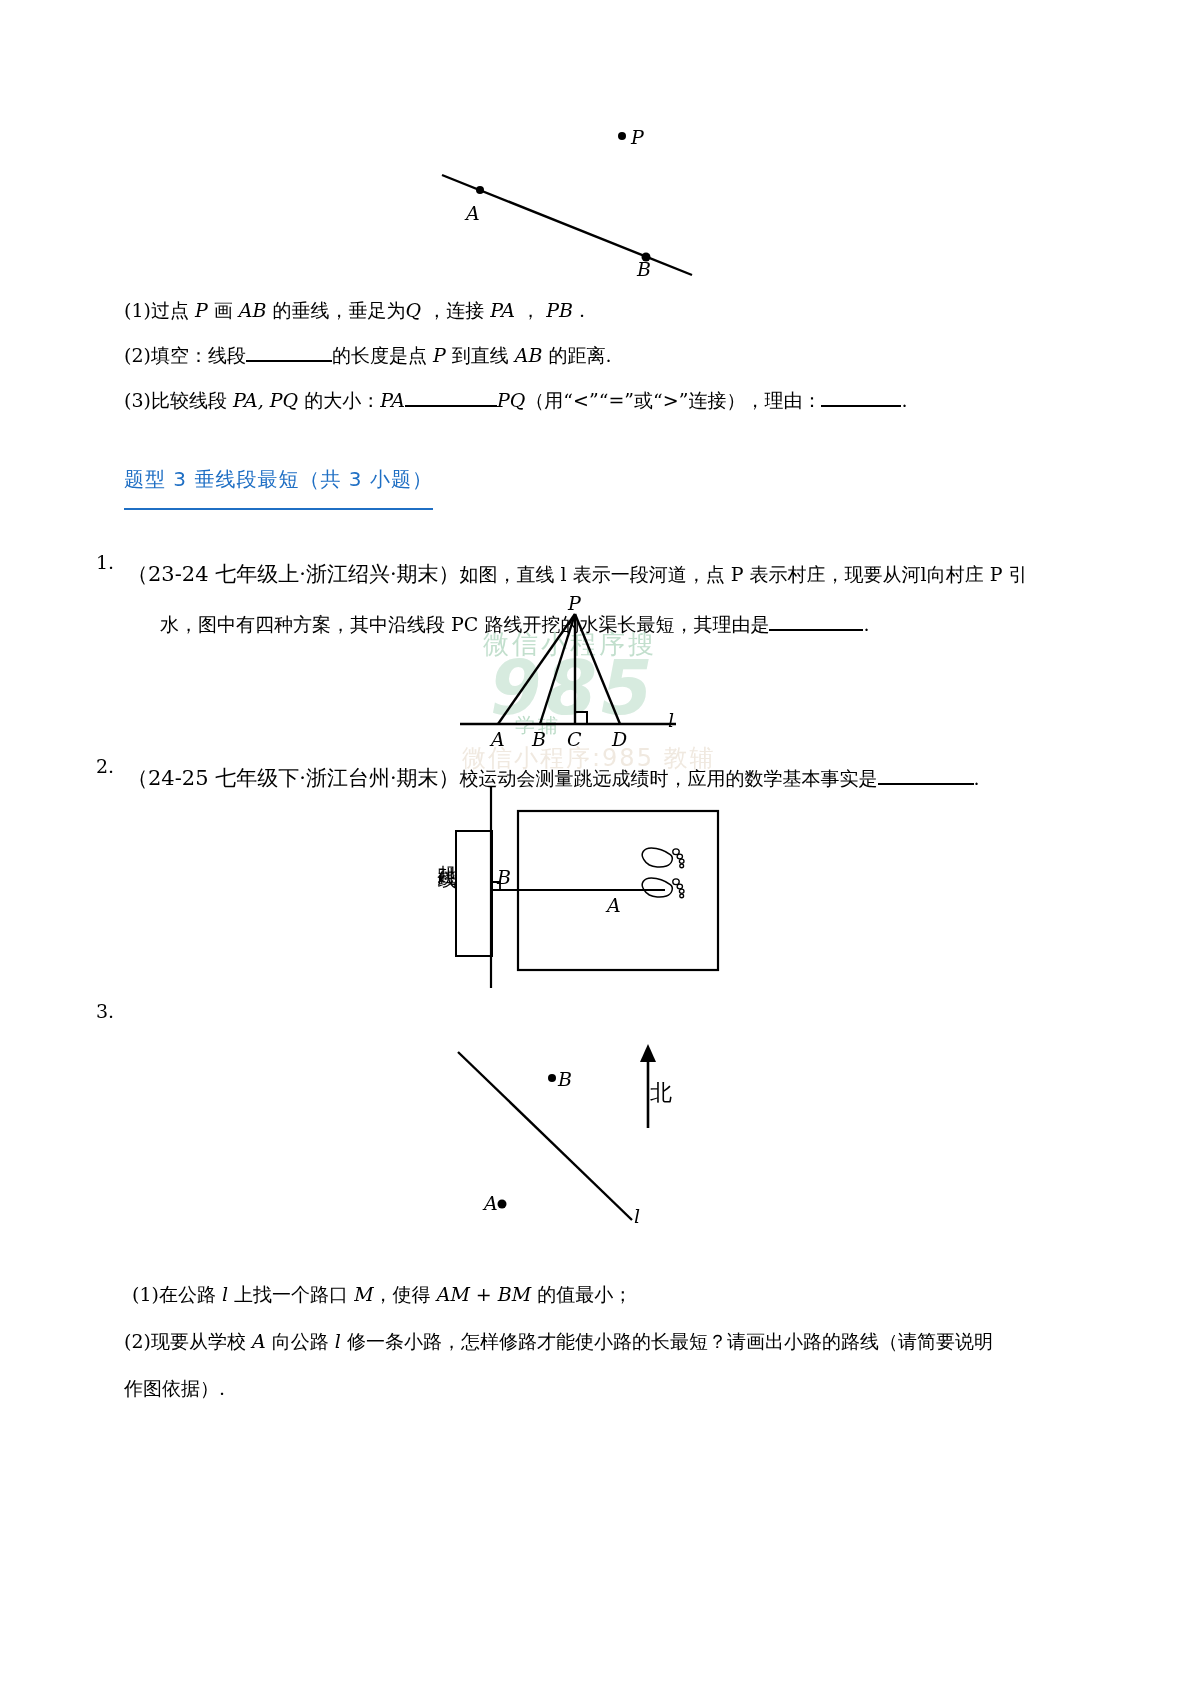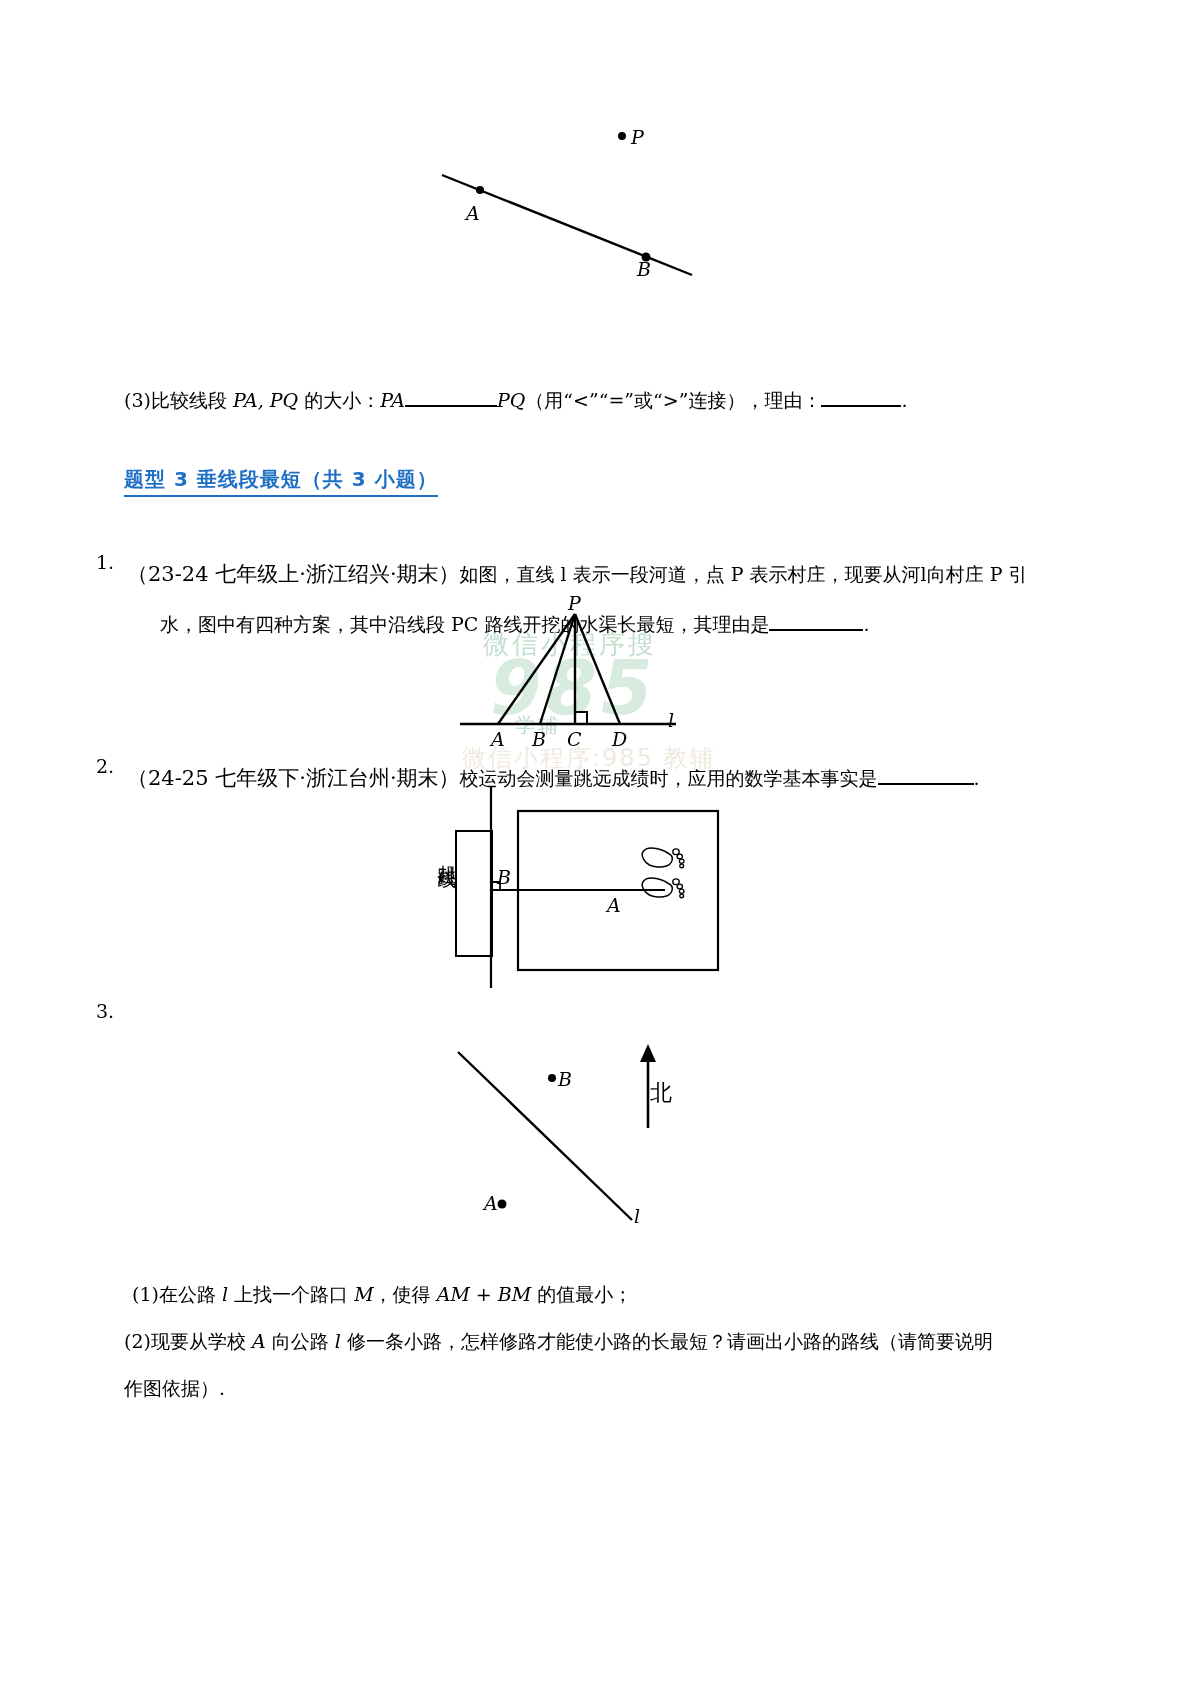--- a/index.html
+++ b/index.html
@@ -31,25 +31,25 @@
     height: 1em;
     vertical-align: baseline;
   }
 
   
   .section-header {
     position: absolute;
     left: 124px;
     top: 466px;
     font-size: 20px;
-    font-weight: bold;
+    font-weight: normal;
     color: #1f6fc4;
     letter-spacing: 1px;
     border-bottom: 2px solid #1f6fc4;
-    padding-bottom: 2px;
+    padding-bottom: 15px;
     white-space: nowrap;
     font-family: "DejaVu Sans", "Liberation Sans", sans-serif;
   }
 
   
   .qnum {
     position: absolute;
     font-size: 19px;
     font-family: "DejaVu Serif", "Liberation Serif", serif;
   }
@@ -119,20 +119,22 @@
     <circle cx="226" cy="157" r="4.5" fill="#000"></circle>
 
     <circle cx="202" cy="36" r="4" fill="#000"></circle>
 
     <circle cx="338" cy="20" r="1.4" fill="#cccccc"></circle>
   </svg>
   <div class="lbl" style="left:631px; top:126px;">P</div>
   <div class="lbl" style="left:466px; top:202px;">A</div>
   <div class="lbl" style="left:637px; top:258px;">B</div>
 
+  <div class="subq" style="left:124px; top:287px;" id="tp1"><span class="cn">(1)</span><span class="cn">过点 </span><span class="mi">P</span><span class="cn"> 画 </span><span class="mi">AB</span><span class="cn"> 的垂线，垂足为</span><span class="mi">Q</span><span class="cn"> ，连接 </span><span class="mi">PA</span><span class="cn"> ， </span><span class="mi">PB</span><span class="cn"> .</span></div>
+  <div class="subq" style="left:124px; top:332px;" id="tp2"><span class="cn">(2)</span><span class="cn">填空：线段</span><span class="blank" style="width: 86px;"></span><span class="cn">的长度是点 </span><span class="mi">P</span><span class="cn"> 到直线 </span><span class="mi">AB</span><span class="cn"> 的距离.</span></div>
   <div class="subq" style="left:124px; top:377px;" id="tp3"><span class="cn">(3)</span><span class="cn">比较线段 </span><span class="mi">PA, PQ</span><span class="cn"> 的大小：</span><span class="mi">PA</span><span class="blank" style="width: 92px;"></span><span class="mi">PQ</span><span class="cn">（用“&lt;”“=”或“&gt;”连接），理由：</span><span class="blank" style="width: 80px;"></span><span class="cn">.</span></div>
 
   <div class="section-header">题型 3  垂线段最短（共 3 小题）</div>
 
   <div class="qnum" style="left:96px; top:551px;">1.</div>
   <div class="qtext" style="left:127px; top:551px;">
     <span class="sm">（23-24 七年级上·浙江绍兴·期末）</span><span>如图，直线 l 表示一段河道，点 P 表示村庄，现要从河l向村庄 P 引</span>
   </div>
   <div class="qtext" style="left:160px; top:601px;">
     <span>水，图中有四种方案，其中沿线段 PC 路线开挖的水渠长最短，其理由是</span><span class="blank" style="width:94px;"></span><span>.</span>

